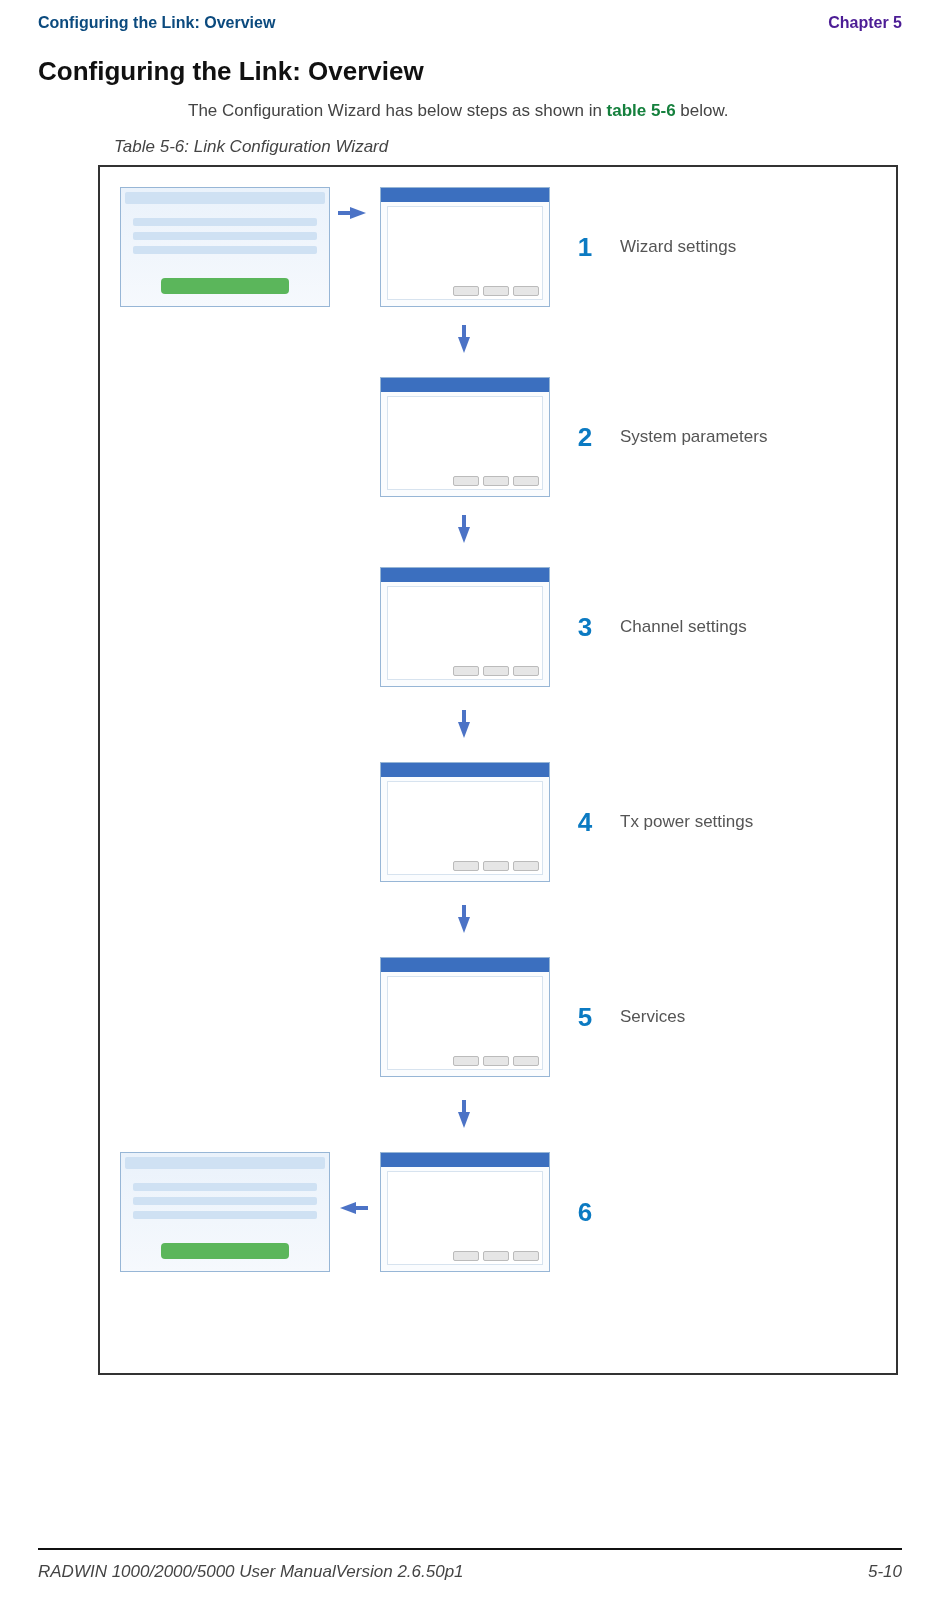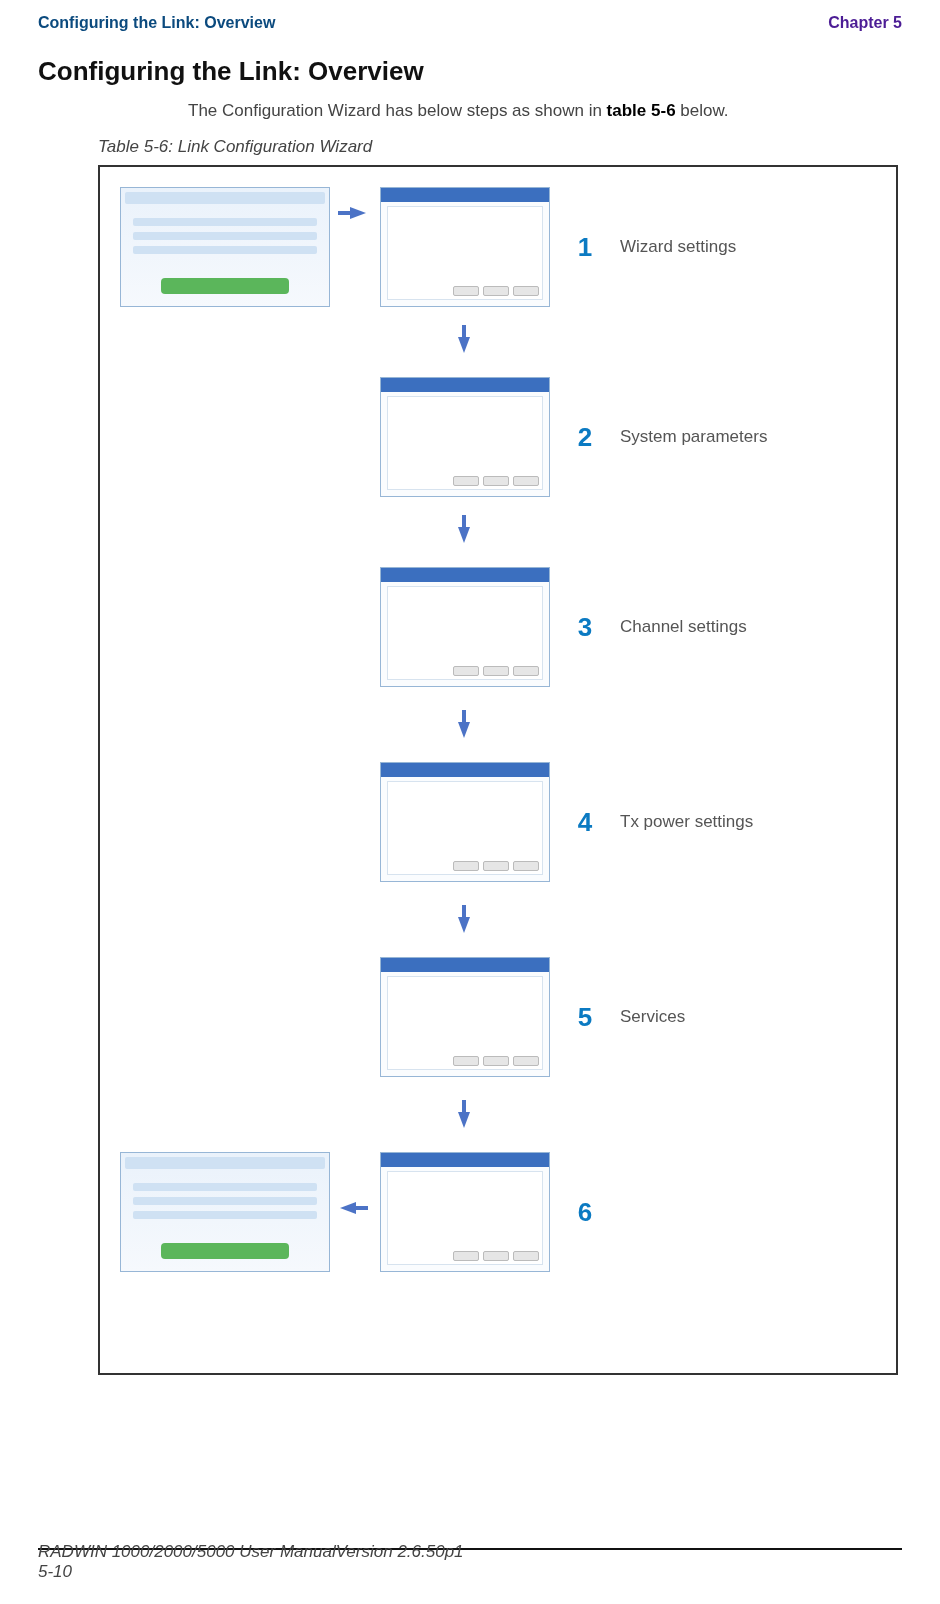--- a/index.html
+++ b/index.html
@@ -36,28 +36,28 @@
     margin-top: 24px;
     margin-bottom: 14px;
   }
   .intro-para {
     font-size: 17px;
     color: #444;
     margin-left: 150px;
     margin-bottom: 16px;
   }
   .table-ref {
-    color: #000000;
+    color: #15803d;
     font-weight: bold;
   }
   .table-caption {
     font-style: italic;
     font-size: 17px;
     color: #444;
-    margin-left: 60px;
+    margin-left: 76px;
     margin-bottom: 8px;
   }
   .diagram-frame {
     margin-left: 60px;
     width: 800px;
     height: 1210px;
     border: 2px solid #333;
     position: relative;
     padding: 16px;
   }
@@ -211,21 +211,20 @@
   }
   .footer-row {
     position: absolute;
     left: 38px; right: 38px;
     bottom: 22px;
     display: flex;
     justify-content: space-between;
     font-style: italic;
     font-size: 17px;
     color: #444;
-    flex-direction: column;
   }
 </style>
 </head>
 <body>
 
 <div class="header-row">
   <span class="running-head">Configuring the Link: Overview</span>
   <span class="chapter-head">Chapter 5</span>
 </div>
 

